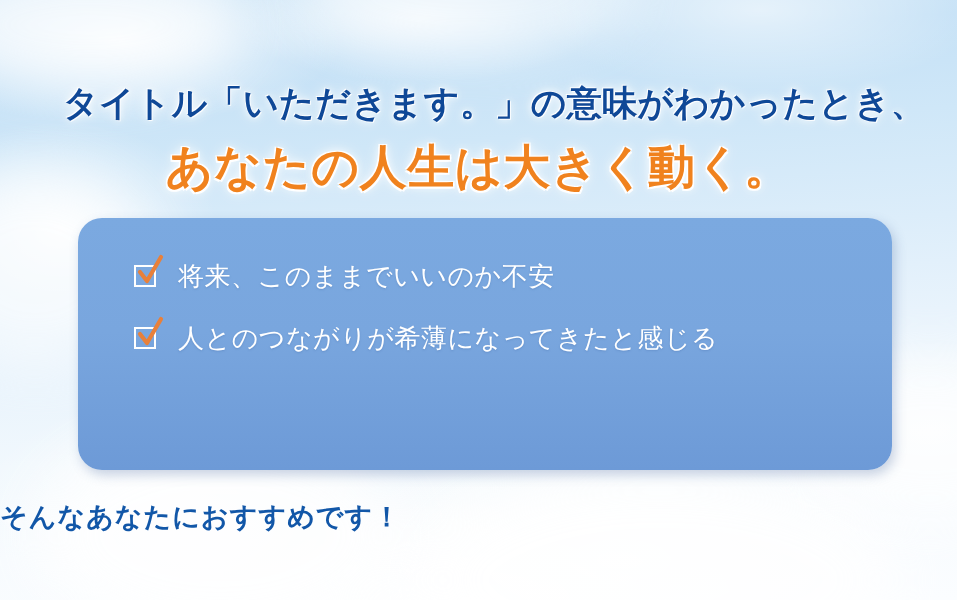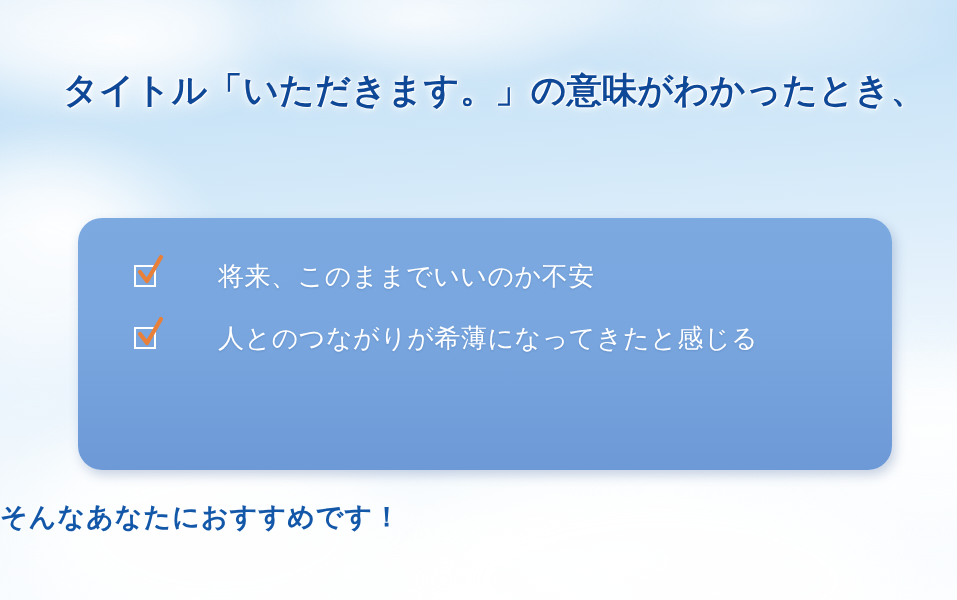--- a/index.html
+++ b/index.html
@@ -53,21 +53,21 @@
   .headline {
     position: absolute;
     left: 0;
     right: 0;
     text-align: center;
     white-space: nowrap;
     font-weight: bold;
     letter-spacing: 0.01em;
   }
   .headline-line1 {
-    top: 68px;
+    top: 81px;
     font-size: 35px;
     line-height: 44px;
     color: #0f4897;
     text-shadow:
        0 0 7px rgba(255,255,255,0.95),
        0 0 14px rgba(255,255,255,0.85),
        1px 1px 0 rgba(255,255,255,0.9),
       -1px -1px 0 rgba(255,255,255,0.9);
     padding-left: 32px;
   }
@@ -97,21 +97,20 @@
     box-shadow: 3px 5px 12px rgba(60,95,150,0.28);
     box-sizing: border-box;
     padding: 38px 0 0 56px;
   }
 
   .check-item {
     display: flex;
     align-items: center;
     height: 40px;
     margin-bottom: 22px;
-    gap: 40px;
   }
   .check-item:last-child { margin-bottom: 18px; }
 
   .checkbox {
     position: relative;
     flex: 0 0 auto;
     width: 26px;
     height: 26px;
     margin-right: 18px;
   }
@@ -167,20 +166,21 @@
 <div id="stage">
 
   <div class="cloud" style="left:-60px; top:-40px; width:300px; height:130px; opacity:0.55;"></div>
   <div class="cloud" style="left:300px; top:-70px; width:340px; height:130px; opacity:0.45;"></div>
   <div class="cloud" style="left:-80px; top:170px; width:230px; height:200px; opacity:0.6;"></div>
   <div class="cloud" style="left:40px; top:430px; width:360px; height:210px; opacity:0.7;"></div>
   <div class="cloud" style="left:420px; top:470px; width:480px; height:220px; opacity:0.68;"></div>
   <div class="cloud" style="left:790px; top:350px; width:280px; height:180px; opacity:0.5;"></div>
 
   <div class="headline headline-line1">タイトル「いただきます。」の意味がわかったとき、</div>
+  <div class="headline headline-line2">あなたの人生は大きく動く。</div>
 
   <div class="panel">
 
     <div class="check-item">
       <span class="checkbox">
         <span class="box"></span>
         <svg class="tick" viewBox="0 0 26 30">
           <path d="M3 16 L10 25 L24 1" fill="none" stroke="#e8803a" stroke-width="4.2" stroke-linecap="round" stroke-linejoin="round"></path>
         </svg>
       </span>

